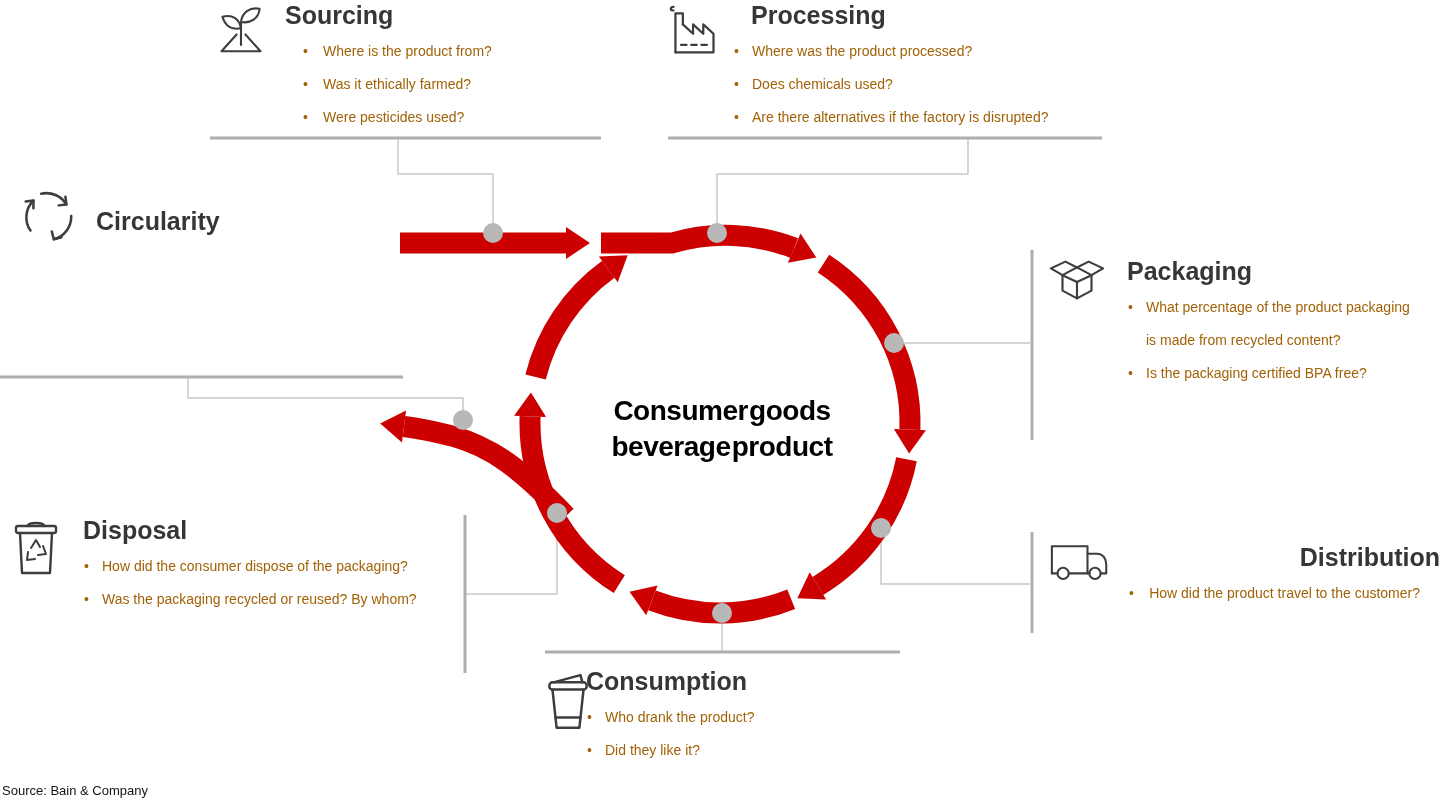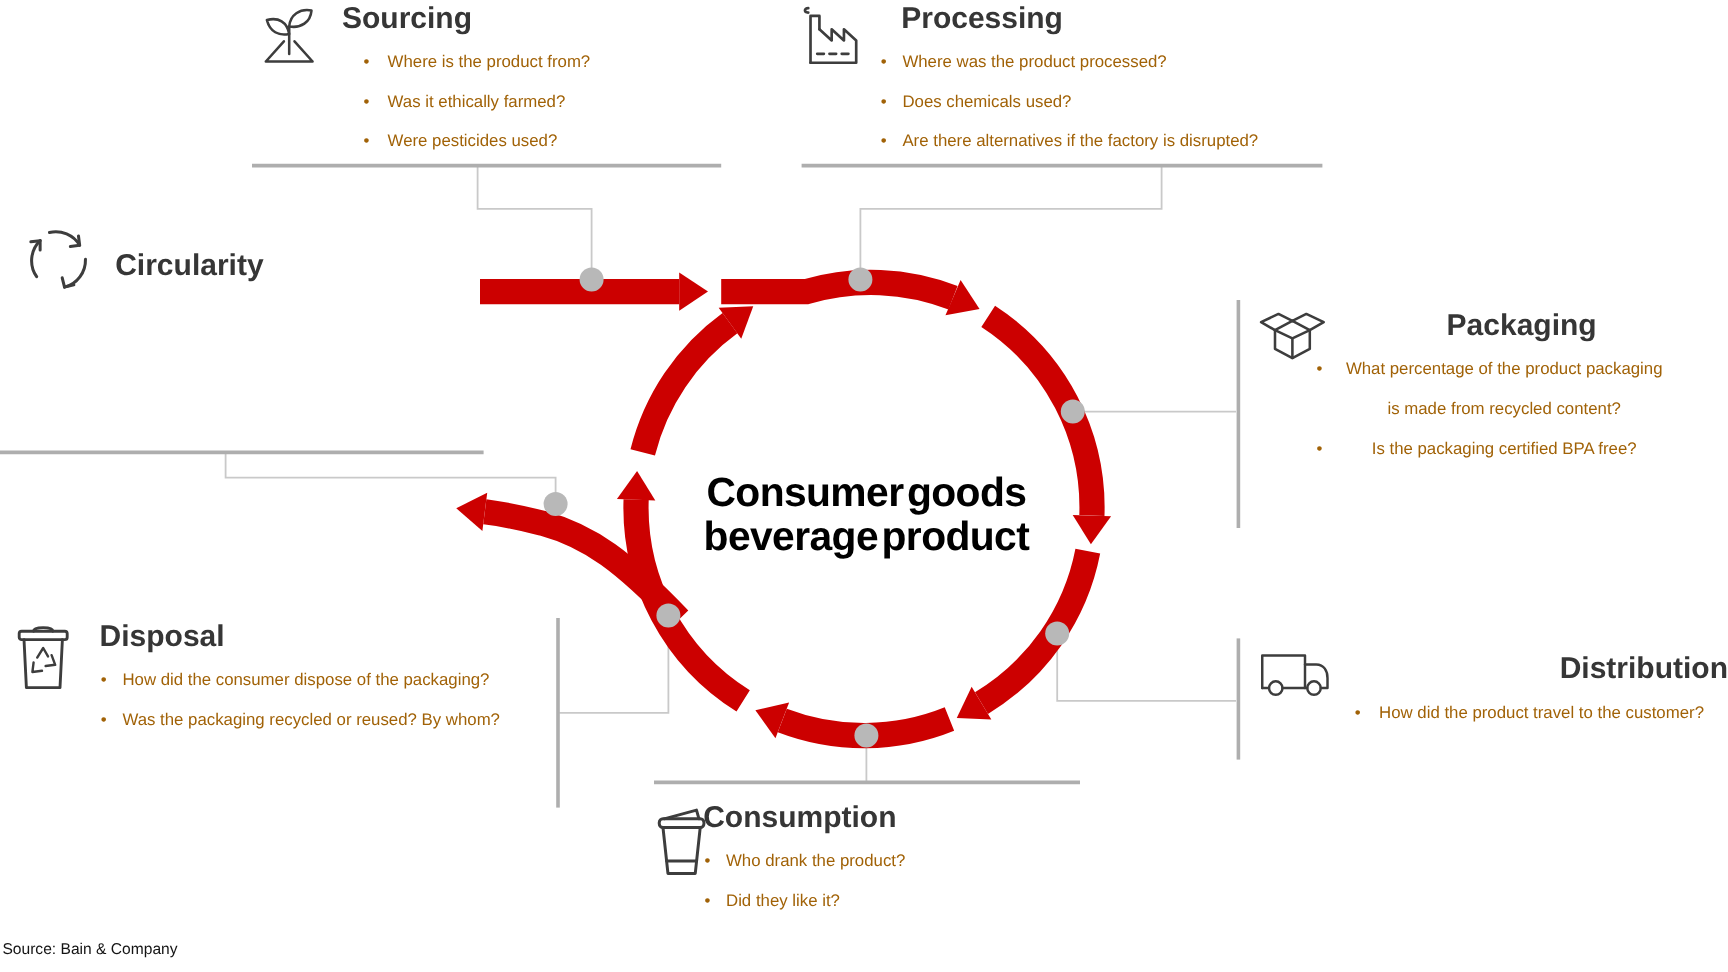--- a/index.html
+++ b/index.html
@@ -19,21 +19,21 @@
   .stage .icon{position:absolute;left:0;top:0;}
   .stage .icon svg{stroke:var(--ink);fill:none;stroke-width:2.4;stroke-linecap:round;stroke-linejoin:round;}
   .stage h3{margin:0 0 7px 0;font-size:25px;line-height:26px;font-weight:bold;color:#363636;}
   .stage ul{margin:0;padding:0;list-style:none;font-size:14px;line-height:33px;color:#a16207;}
   .stage li{position:relative;padding-left:19px;}
   .stage li::before{content:"\2022";position:absolute;left:1px;}
   .stage.sourcing li{padding-left:24px;}
   .stage.sourcing li::before{left:4px;}
 
   .center-label{position:absolute;left:545px;top:393px;width:354px;text-align:center;
-    font-size:34px;line-height:36px;font-weight:bold;color:#000;
+    font-size:28px;line-height:36px;font-weight:bold;color:#000;
     letter-spacing:-0.5px;word-spacing:-6px;}
   .source-line{position:absolute;left:2px;top:783px;font-size:13px;color:#141414;}
 </style>
 </head>
 <body>
 
 <div class="canvas">
 
   <svg class="ring-svg" width="1440" height="810" viewBox="0 0 1440 810">
 
@@ -153,21 +153,21 @@
     <span class="icon">
       <svg width="58" height="50" viewBox="0 0 60 50" style="stroke-width:2.2;">
         <path d="M15 20 L30 27 L45 20"></path>
         <path d="M15 20 V36 L30 44 L45 36 V20"></path>
         <path d="M30 27 V44"></path>
         <path d="M15 20 L3 13 L18 6 L30 12"></path>
         <path d="M45 20 L57 13 L42 6 L30 12"></path>
         <path d="M15 20 L30 12 M45 20 L30 12"></path>
       </svg>
     </span>
-    <div style="margin-left:48px;margin-top:3px;text-align:center;">
+    <div style="margin-left:79px;margin-top:3px;">
       <h3>Packaging</h3>
       <ul style="width:296px;">
         <li>What percentage of the product packaging is made from recycled content?</li>
         <li>Is the packaging certified BPA free?</li>
       </ul>
     </div>
   </div>
 
   <div class="stage distribution" style="left:1050px;top:540px;width:390px;">
     <span class="icon" style="top:4px">

